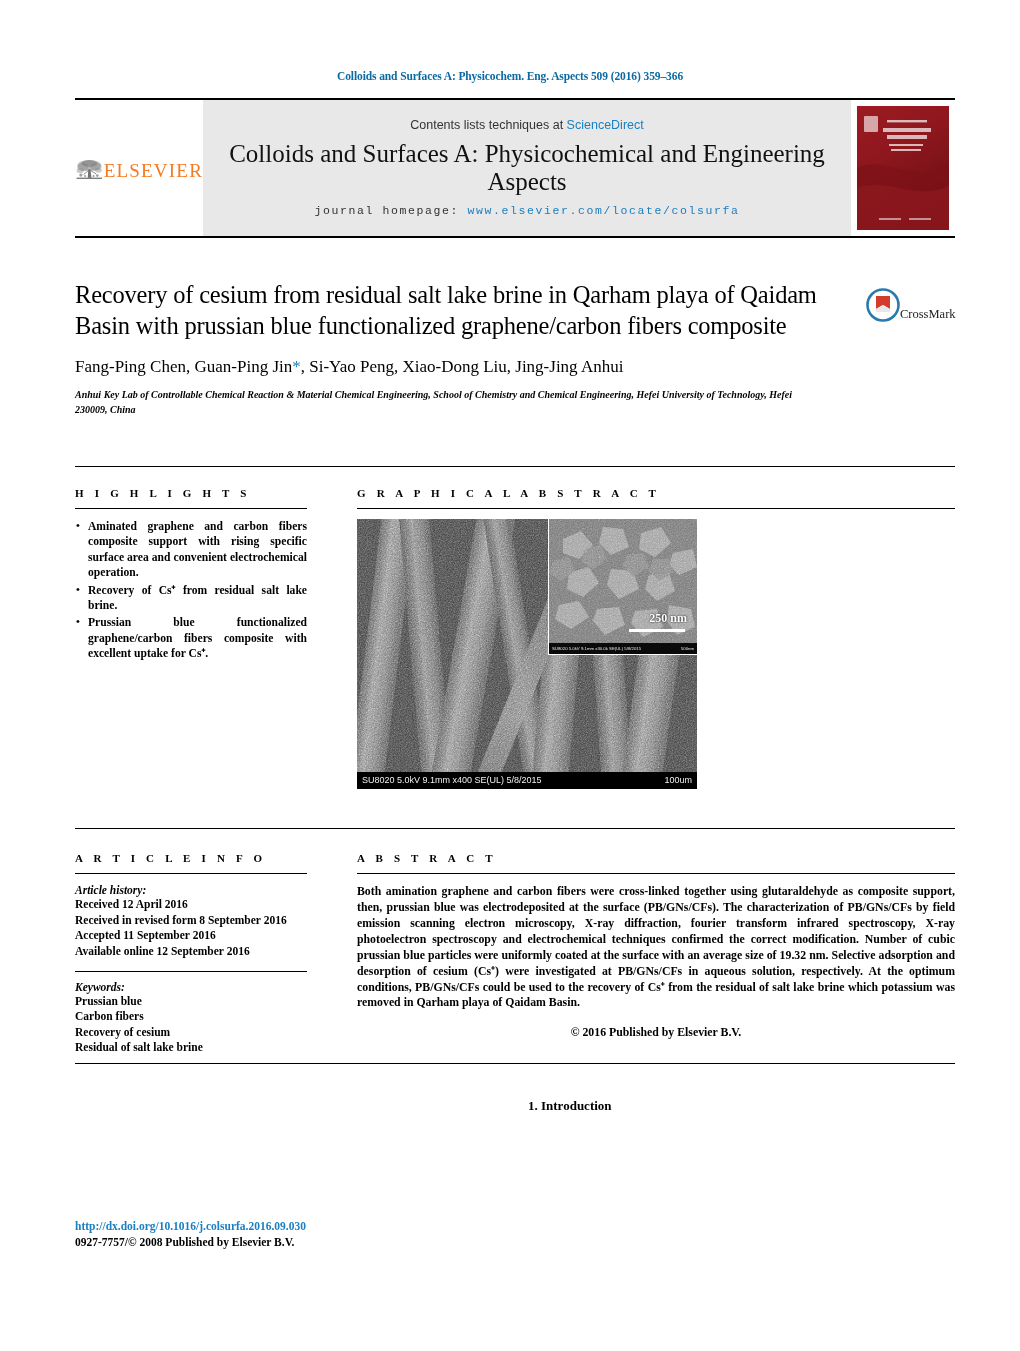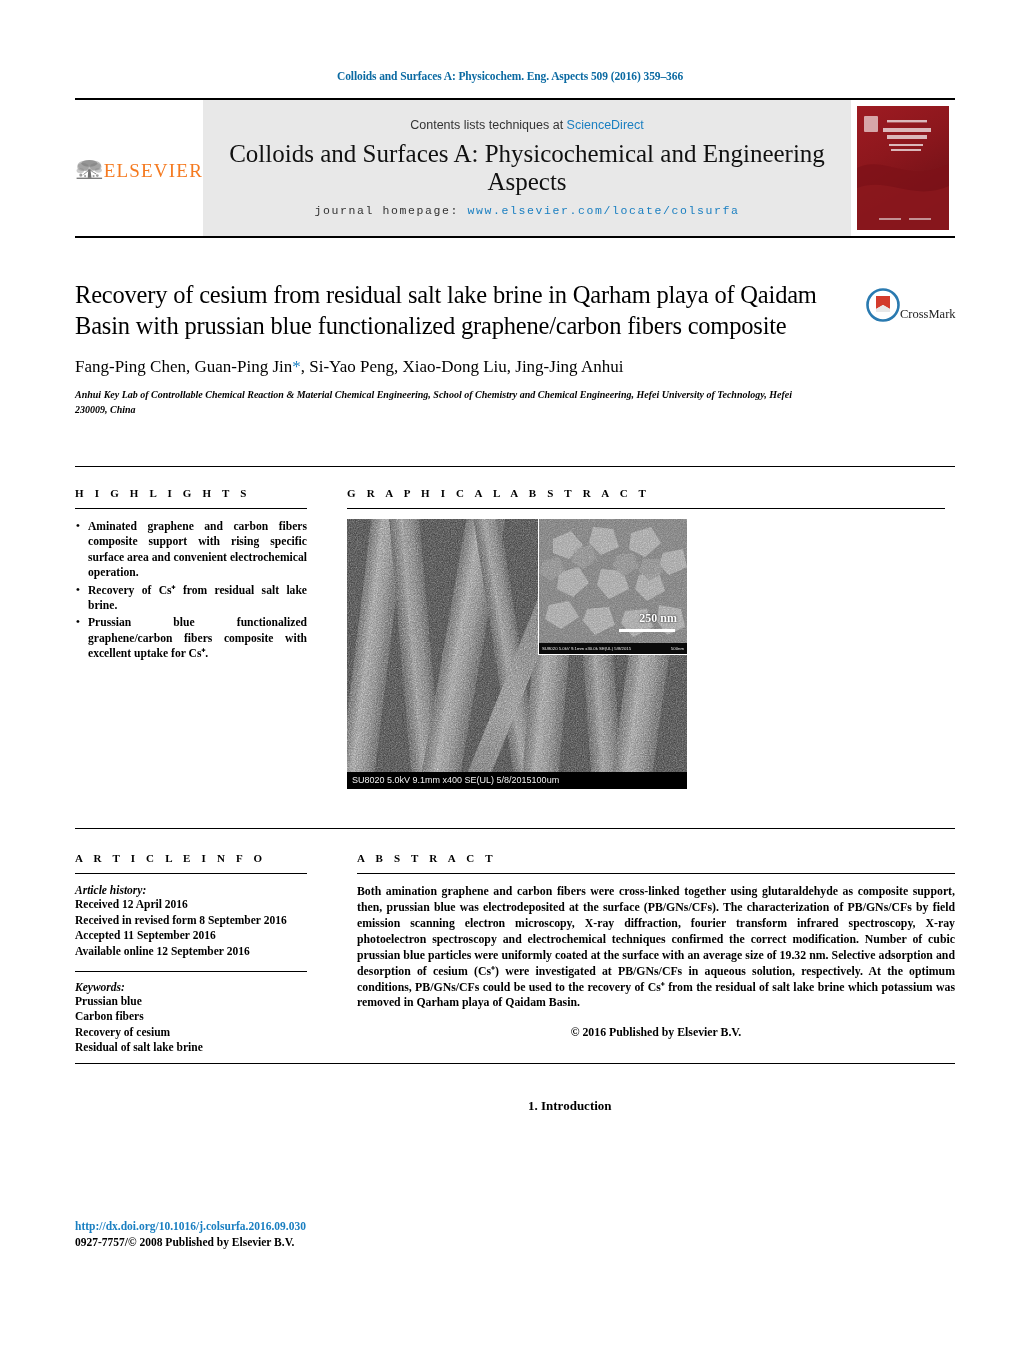--- a/index.html
+++ b/index.html
@@ -201,21 +201,21 @@
     content: "\2022";
     position: absolute;
     left: 1px;
     top: -1px;
     font-size: 11px;
   }
 
   .graphical {
     position: absolute;
     top: 487px;
-    left: 347px;
+    left: 357px;
     width: 598px;
   }
   .ga-figure {
     width: 340px;
     height: 270px;
     position: relative;
     overflow: hidden;
     background: #f97316;
     margin-top: 4px;
   }
@@ -273,20 +273,21 @@
     bottom: 0;
     height: 17px;
     background: #000;
     color: #f0f0f0;
     font-family: "Liberation Sans", sans-serif;
     font-size: 9px;
     line-height: 17px;
     padding: 0 5px;
     box-sizing: border-box;
     display: flex;
+    justify-content: space-between;
     white-space: nowrap;
   }
 
   .article-info {
     position: absolute;
     top: 852px;
     left: 75px;
     width: 232px;
   }
   .ai-italic {

